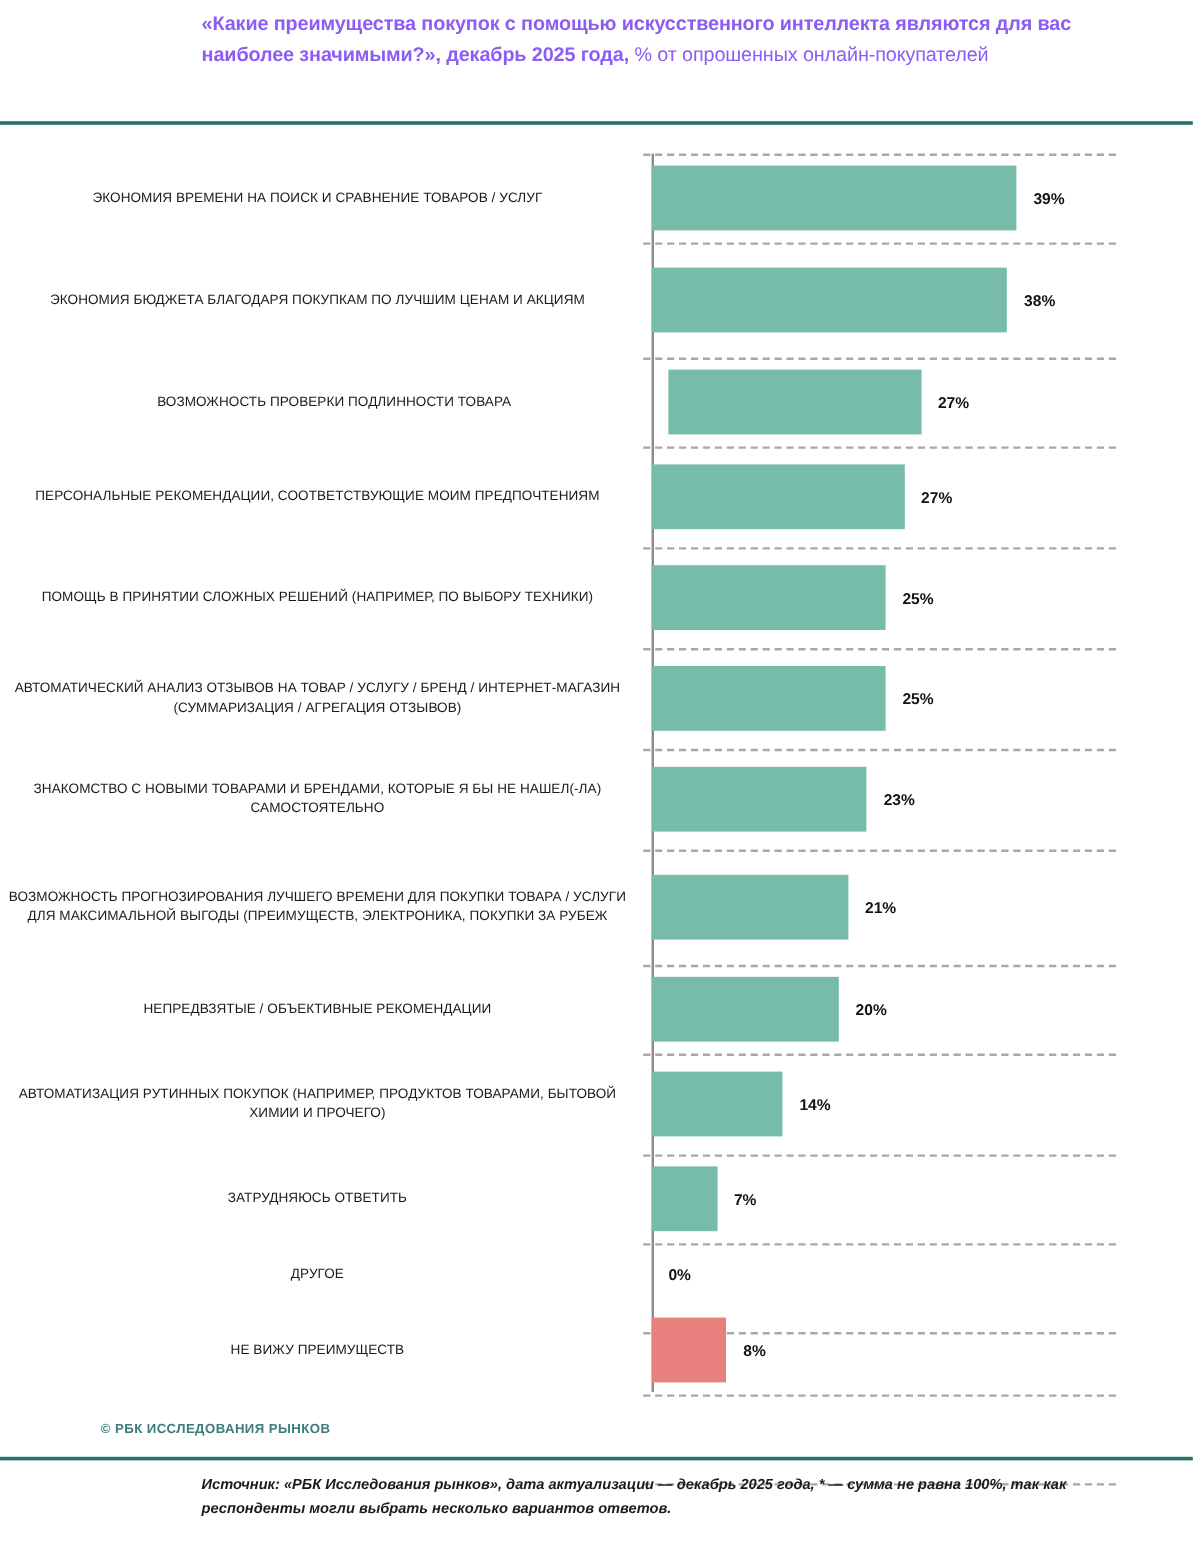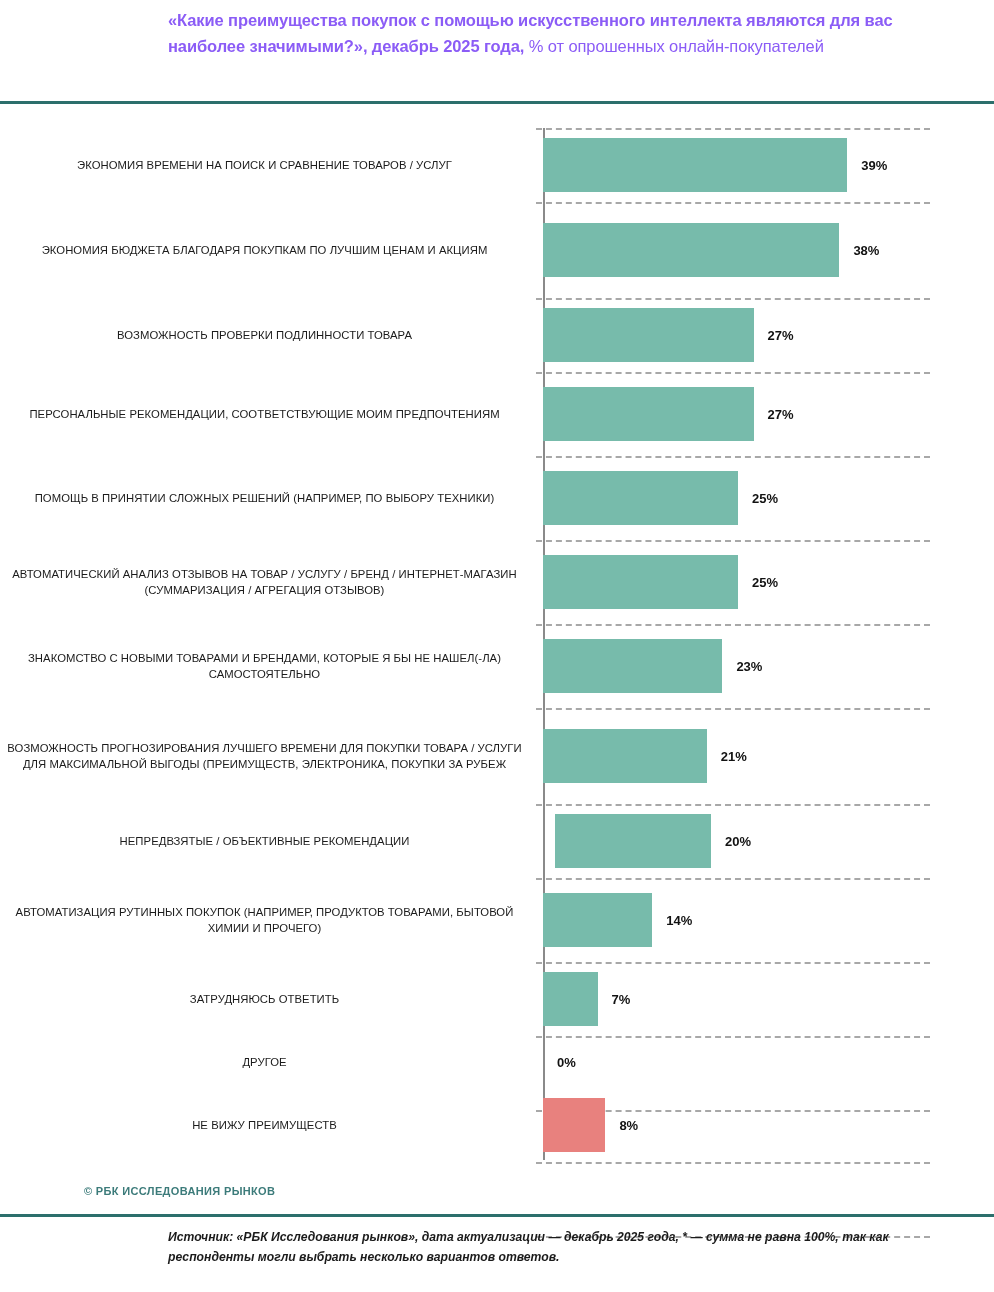--- a/index.html
+++ b/index.html
@@ -170,21 +170,21 @@
               <div class="bar-value">39%</div>
             </div>
           </div>
           <div class="row" style="height: 96px;">
             <div class="cat-label">ЭКОНОМИЯ БЮДЖЕТА БЛАГОДАРЯ ПОКУПКАМ ПО ЛУЧШИМ ЦЕНАМ И АКЦИЯМ</div>
             <div class="bar-area">
               <div class="bar" style="background: rgb(119, 187, 171); width: 296.4px;"></div>
               <div class="bar-value">38%</div>
             </div>
           </div>
-          <div class="row" style="height: 74px;">
+          <div class="row" style="height: 74px; padding-left: 14px;">
             <div class="cat-label">ВОЗМОЖНОСТЬ ПРОВЕРКИ ПОДЛИННОСТИ ТОВАРА</div>
             <div class="bar-area">
               <div class="bar" style="background: rgb(119, 187, 171); width: 210.6px;"></div>
               <div class="bar-value">27%</div>
             </div>
           </div>
           <div class="row" style="height: 84px;">
             <div class="cat-label">ПЕРСОНАЛЬНЫЕ РЕКОМЕНДАЦИИ, СООТВЕТСТВУЮЩИЕ МОИМ ПРЕДПОЧТЕНИЯМ</div>
             <div class="bar-area">
               <div class="bar" style="background: rgb(119, 187, 171); width: 210.6px;"></div>
@@ -212,21 +212,21 @@
               <div class="bar-value">23%</div>
             </div>
           </div>
           <div class="row" style="height: 96px;">
             <div class="cat-label">ВОЗМОЖНОСТЬ ПРОГНОЗИРОВАНИЯ ЛУЧШЕГО ВРЕМЕНИ ДЛЯ ПОКУПКИ ТОВАРА / УСЛУГИ ДЛЯ МАКСИМАЛЬНОЙ ВЫГОДЫ (ПРЕИМУЩЕСТВ, ЭЛЕКТРОНИКА, ПОКУПКИ ЗА РУБЕЖ</div>
             <div class="bar-area">
               <div class="bar" style="background: rgb(119, 187, 171); width: 163.8px;"></div>
               <div class="bar-value">21%</div>
             </div>
           </div>
-          <div class="row" style="height: 74px; gap: 12px;">
+          <div class="row" style="height: 74px;">
             <div class="cat-label">НЕПРЕДВЗЯТЫЕ / ОБЪЕКТИВНЫЕ РЕКОМЕНДАЦИИ</div>
             <div class="bar-area">
               <div class="bar" style="background: rgb(119, 187, 171); width: 156px;"></div>
               <div class="bar-value">20%</div>
             </div>
           </div>
           <div class="row" style="height: 84px;">
             <div class="cat-label">АВТОМАТИЗАЦИЯ РУТИННЫХ ПОКУПОК (НАПРИМЕР, ПРОДУКТОВ ТОВАРАМИ, БЫТОВОЙ ХИМИИ И ПРОЧЕГО)</div>
             <div class="bar-area">
               <div class="bar" style="background: rgb(119, 187, 171); width: 109.2px;"></div>

